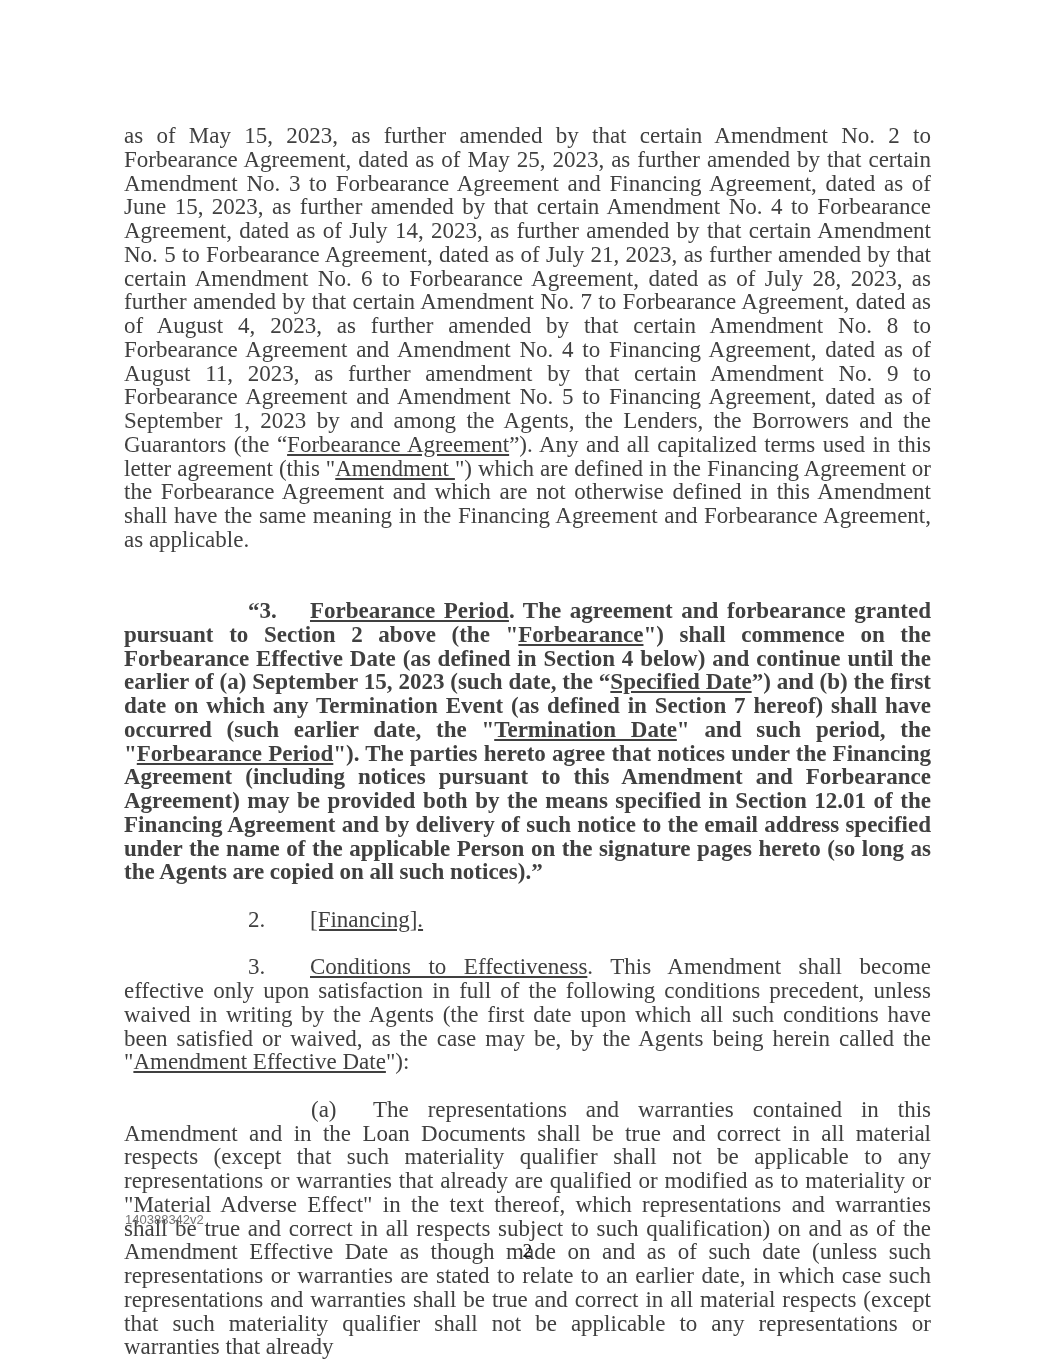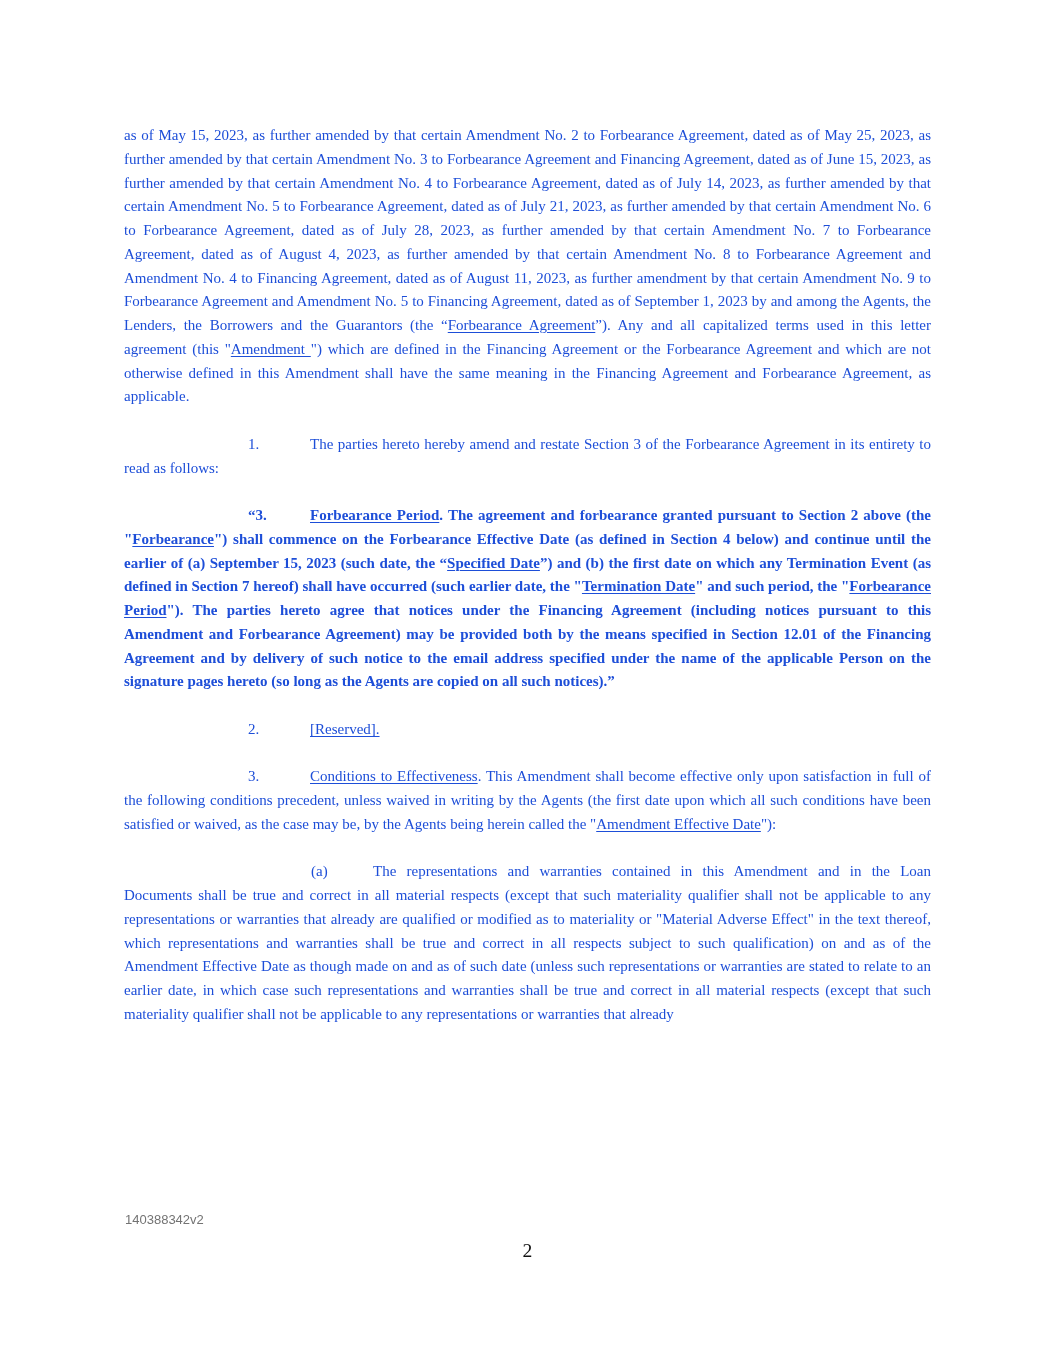--- a/index.html
+++ b/index.html
@@ -1,20 +1,20 @@
 <!DOCTYPE html>
 <html><head>
 <meta charset="utf-8">
 <style>
   html, body { margin: 0; padding: 0; background: #ffffff; }
   body { width: 1055px; height: 1365px; position: relative; overflow: hidden; }
   .page {
     position: absolute; left: 124px; top: 124px; width: 807px;
-    font-family: "Liberation Serif", serif; font-size: 15px; line-height: 23.75px;
-    color: #1d4ed8; text-align: justify;
+    font-family: "Liberation Serif", serif; font-size: 23px; line-height: 23.75px;
+    color: #404040; text-align: justify;
   }
   .page p { margin: 0; }
   .gap { height: 23.75px; }
   .ind1 { text-indent: 124px; }
   .ind2 { text-indent: 124px; font-weight: bold; }
   .ind3 { text-indent: 187px; }
   .num { display: inline-block; width: 62px; text-indent: 0; }
   .numa { display: inline-block; width: 62px; text-indent: 0; }
   u { text-decoration: underline; text-underline-offset: 2px; }
   .pagenum {
@@ -26,27 +26,26 @@
     font-family: "Liberation Sans", sans-serif; font-size: 13px; color: #737373;
   }
 </style>
 </head>
 <body>
 
 <div class="page">
   <p><span>as of May 15, 2023, as further amended by that certain Amendment No. 2 to Forbearance Agreement, dated as of May 25, 2023, as further amended by that certain Amendment No. 3 to Forbearance Agreement and Financing Agreement, dated as of June 15, 2023, as further amended by that certain Amendment No. 4 to Forbearance Agreement, dated as of July 14, 2023, as further amended by that certain Amendment No. 5 to Forbearance Agreement, dated as of July 21, 2023, as further amended by that certain Amendment No. 6 to Forbearance Agreement, dated as of July 28, 2023, as further amended by that certain Amendment No. 7 to Forbearance Agreement, dated as of August 4, 2023, as further amended by that certain Amendment No. 8 to Forbearance Agreement and Amendment No. 4 to Financing Agreement, dated as of August 11, 2023, as further amendment by that certain Amendment No. 9 to Forbearance Agreement and Amendment No. 5 to Financing Agreement, dated as of September 1, 2023 by and among the Agents, the Lenders, the Borrowers and the Guarantors (the “</span><u>Forbearance Agreement</u><span>”).  Any and all capitalized terms used in this letter agreement (this "</span><u>Amendment </u><span>") which are defined in the Financing Agreement or the Forbearance Agreement and which are not otherwise defined in this Amendment shall have the same meaning in the Financing Agreement and Forbearance Agreement, as applicable.</span></p>
   <div class="gap"></div>
 
-  <p class="ind1"><span class="num">1.</span><span>The parties hereto hereby amend and restate Section 3 of the Forbearance Agreement in its entirety to read as follows:</span></p>
   <div class="gap"></div>
 
   <p class="ind2"><span class="num">“3.</span><u>Forbearance Period</u><span>.  The agreement and forbearance granted pursuant to Section 2 above (the "</span><u>Forbearance</u><span>") shall commence on the Forbearance Effective Date (as defined in Section 4 below) and continue until the earlier of (a) September 15, 2023 (such date, the “</span><u>Specified Date</u><span>”) and (b)&nbsp;the first date on which any Termination Event (as defined in Section 7 hereof) shall have occurred (such earlier date, the "</span><u>Termination Date</u><span>" and such period, the "</span><u>Forbearance Period</u><span>").  The parties hereto agree that notices under the Financing Agreement (including notices pursuant to this Amendment and Forbearance Agreement) may be provided both by the means specified in Section 12.01 of the Financing Agreement and by delivery of such notice to the email address specified under the name of the applicable Person on the signature pages hereto (so long as the Agents are copied on all such notices).”</span></p>
   <div class="gap"></div>
 
-  <p class="ind1"><span class="num">2.</span><u>[Reserved].</u></p>
+  <p class="ind1"><span class="num">2.</span><u>[Financing].</u></p>
   <div class="gap"></div>
 
   <p class="ind1"><span class="num">3.</span><u>Conditions to Effectiveness</u><span>.  This Amendment shall become effective only upon satisfaction in full of the following conditions precedent, unless waived in writing by the Agents (the first date upon which all such conditions have been satisfied or waived, as the case may be, by the Agents being herein called the "</span><u>Amendment Effective Date</u><span>"):</span></p>
   <div class="gap"></div>
 
   <p class="ind3"><span class="numa">(a)</span><span>The representations and warranties contained in this Amendment and in the Loan Documents shall be true and correct in all material respects (except that such materiality qualifier shall not be applicable to any representations or warranties that already are qualified or modified as to materiality or "Material Adverse Effect" in the text thereof, which representations and warranties shall be true and correct in all respects subject to such qualification) on and as of the Amendment Effective Date as though made on and as of such date (unless such representations or warranties are stated to relate to an earlier date, in which case such representations and warranties shall be true and correct in all material respects (except that such materiality qualifier shall not be applicable to any representations or warranties that already</span></p>
 </div>
 
 <div class="pagenum">2</div>
 <div class="docid">140388342v2</div>

